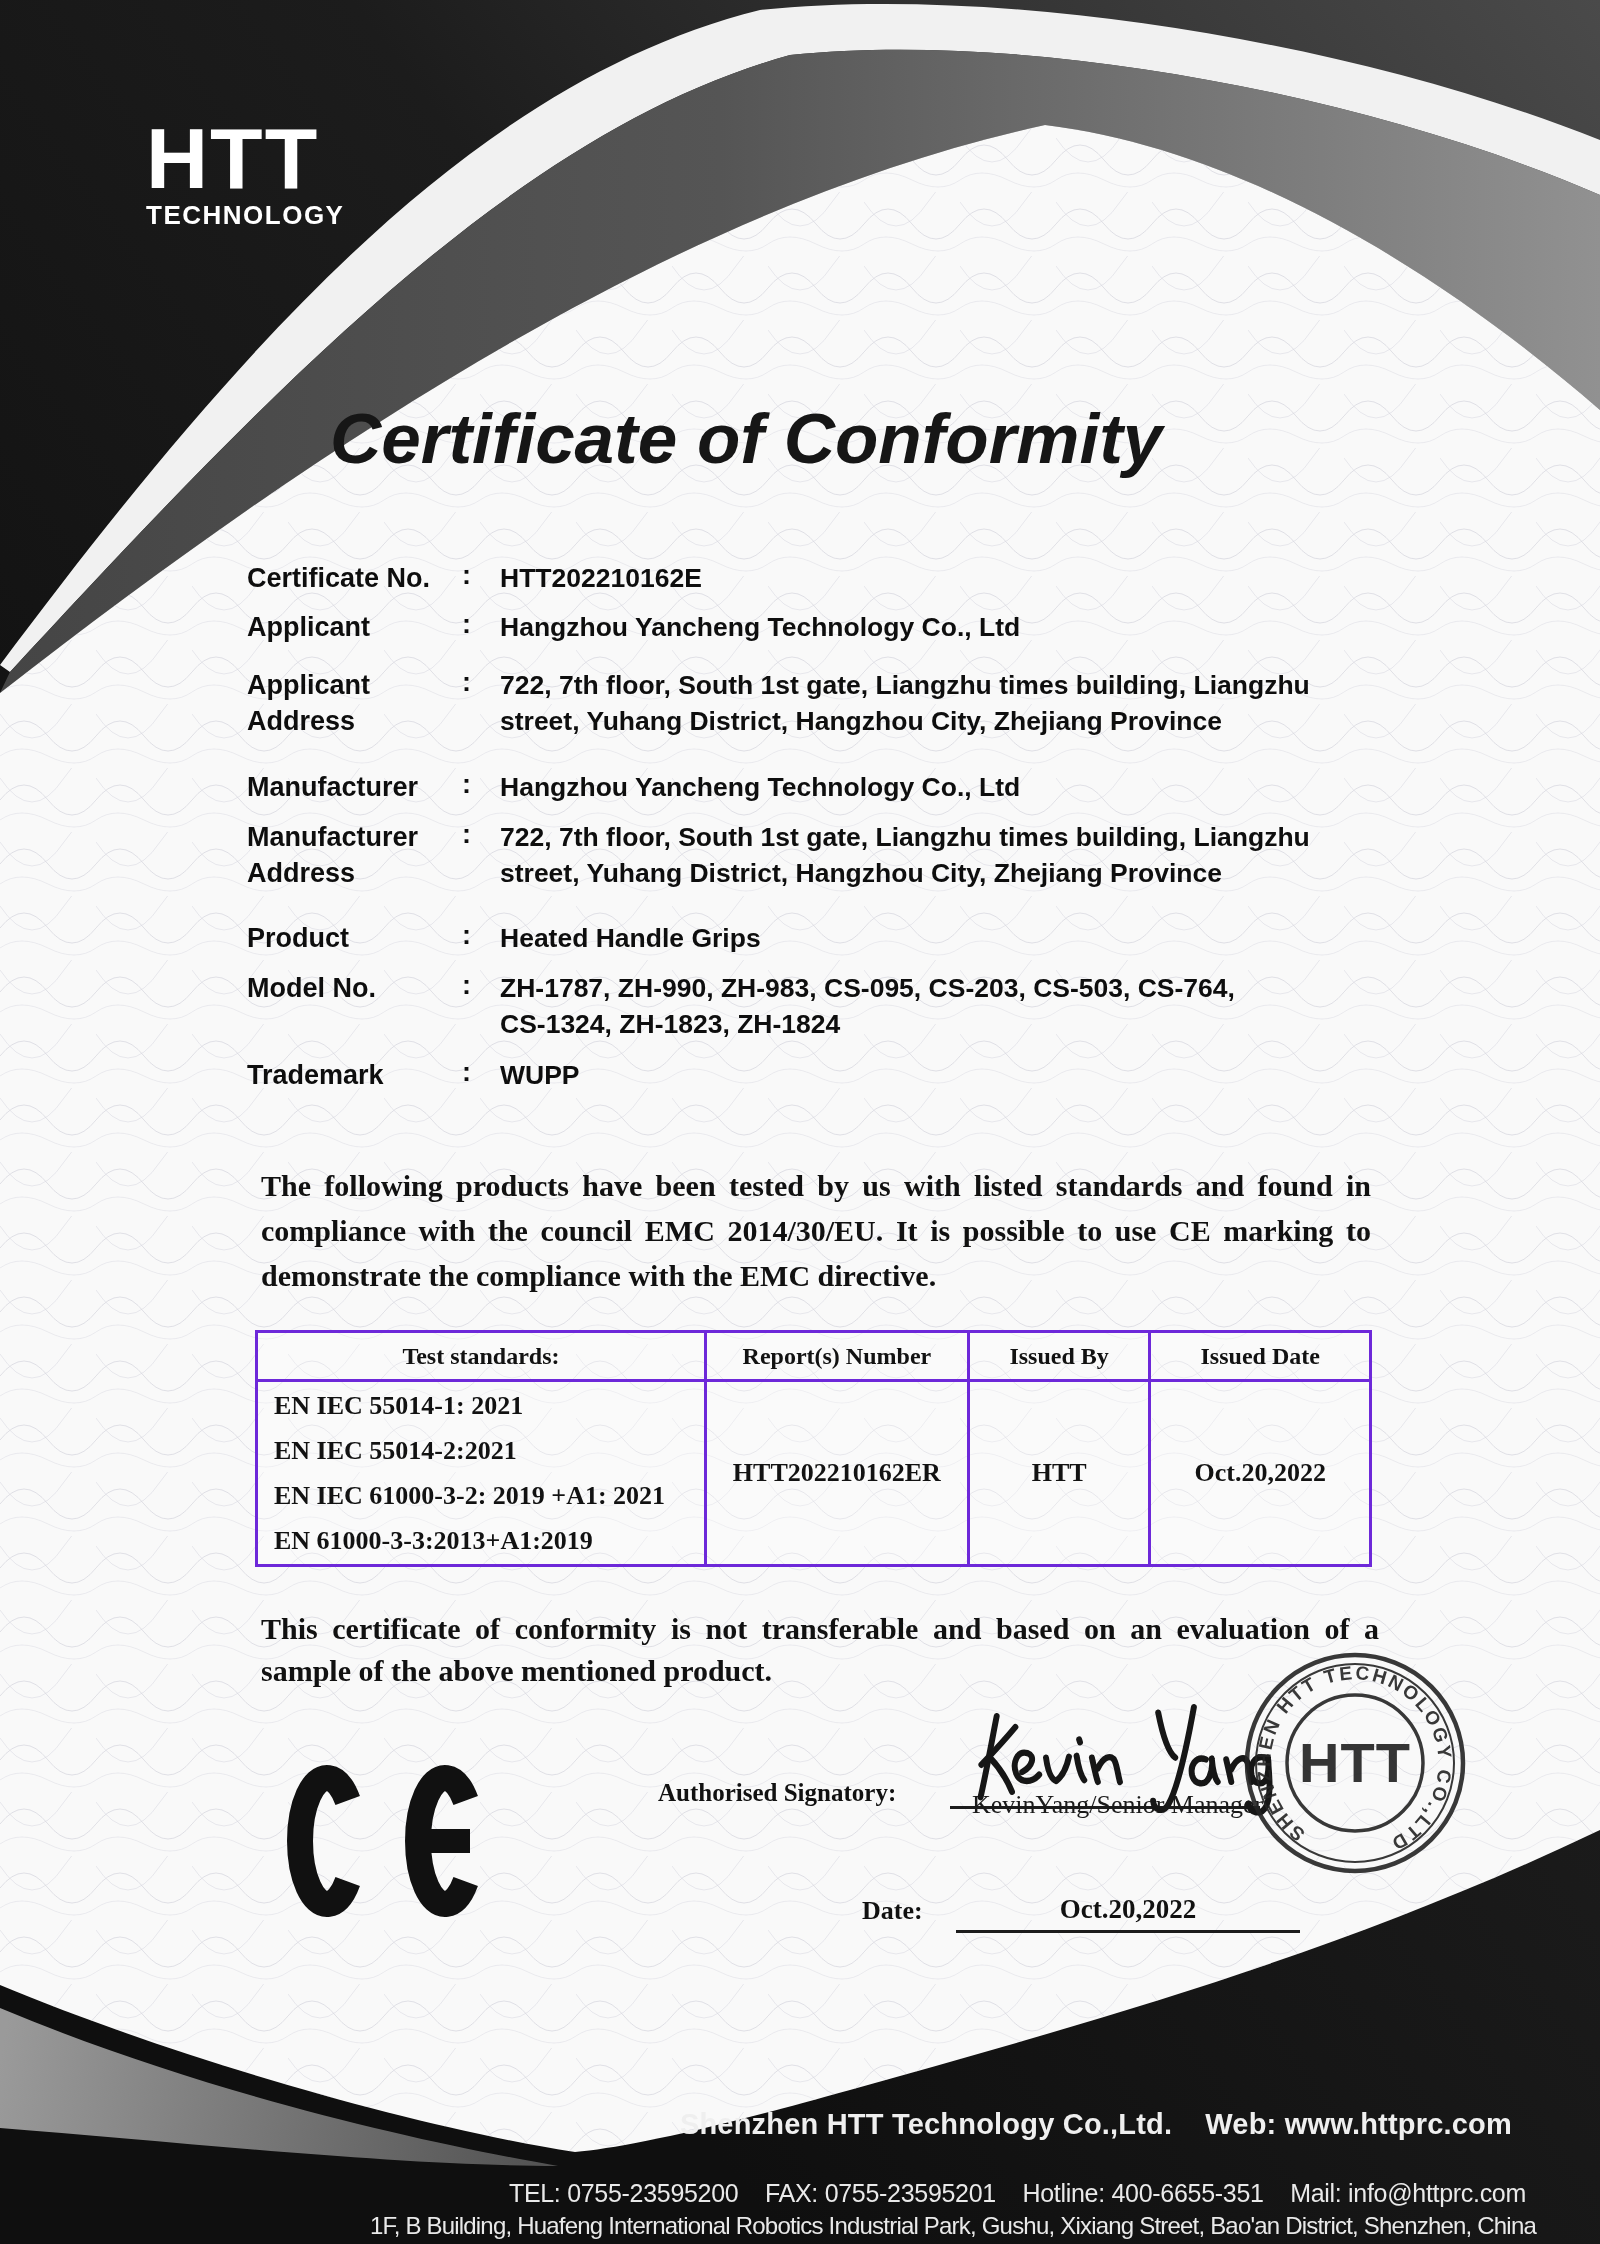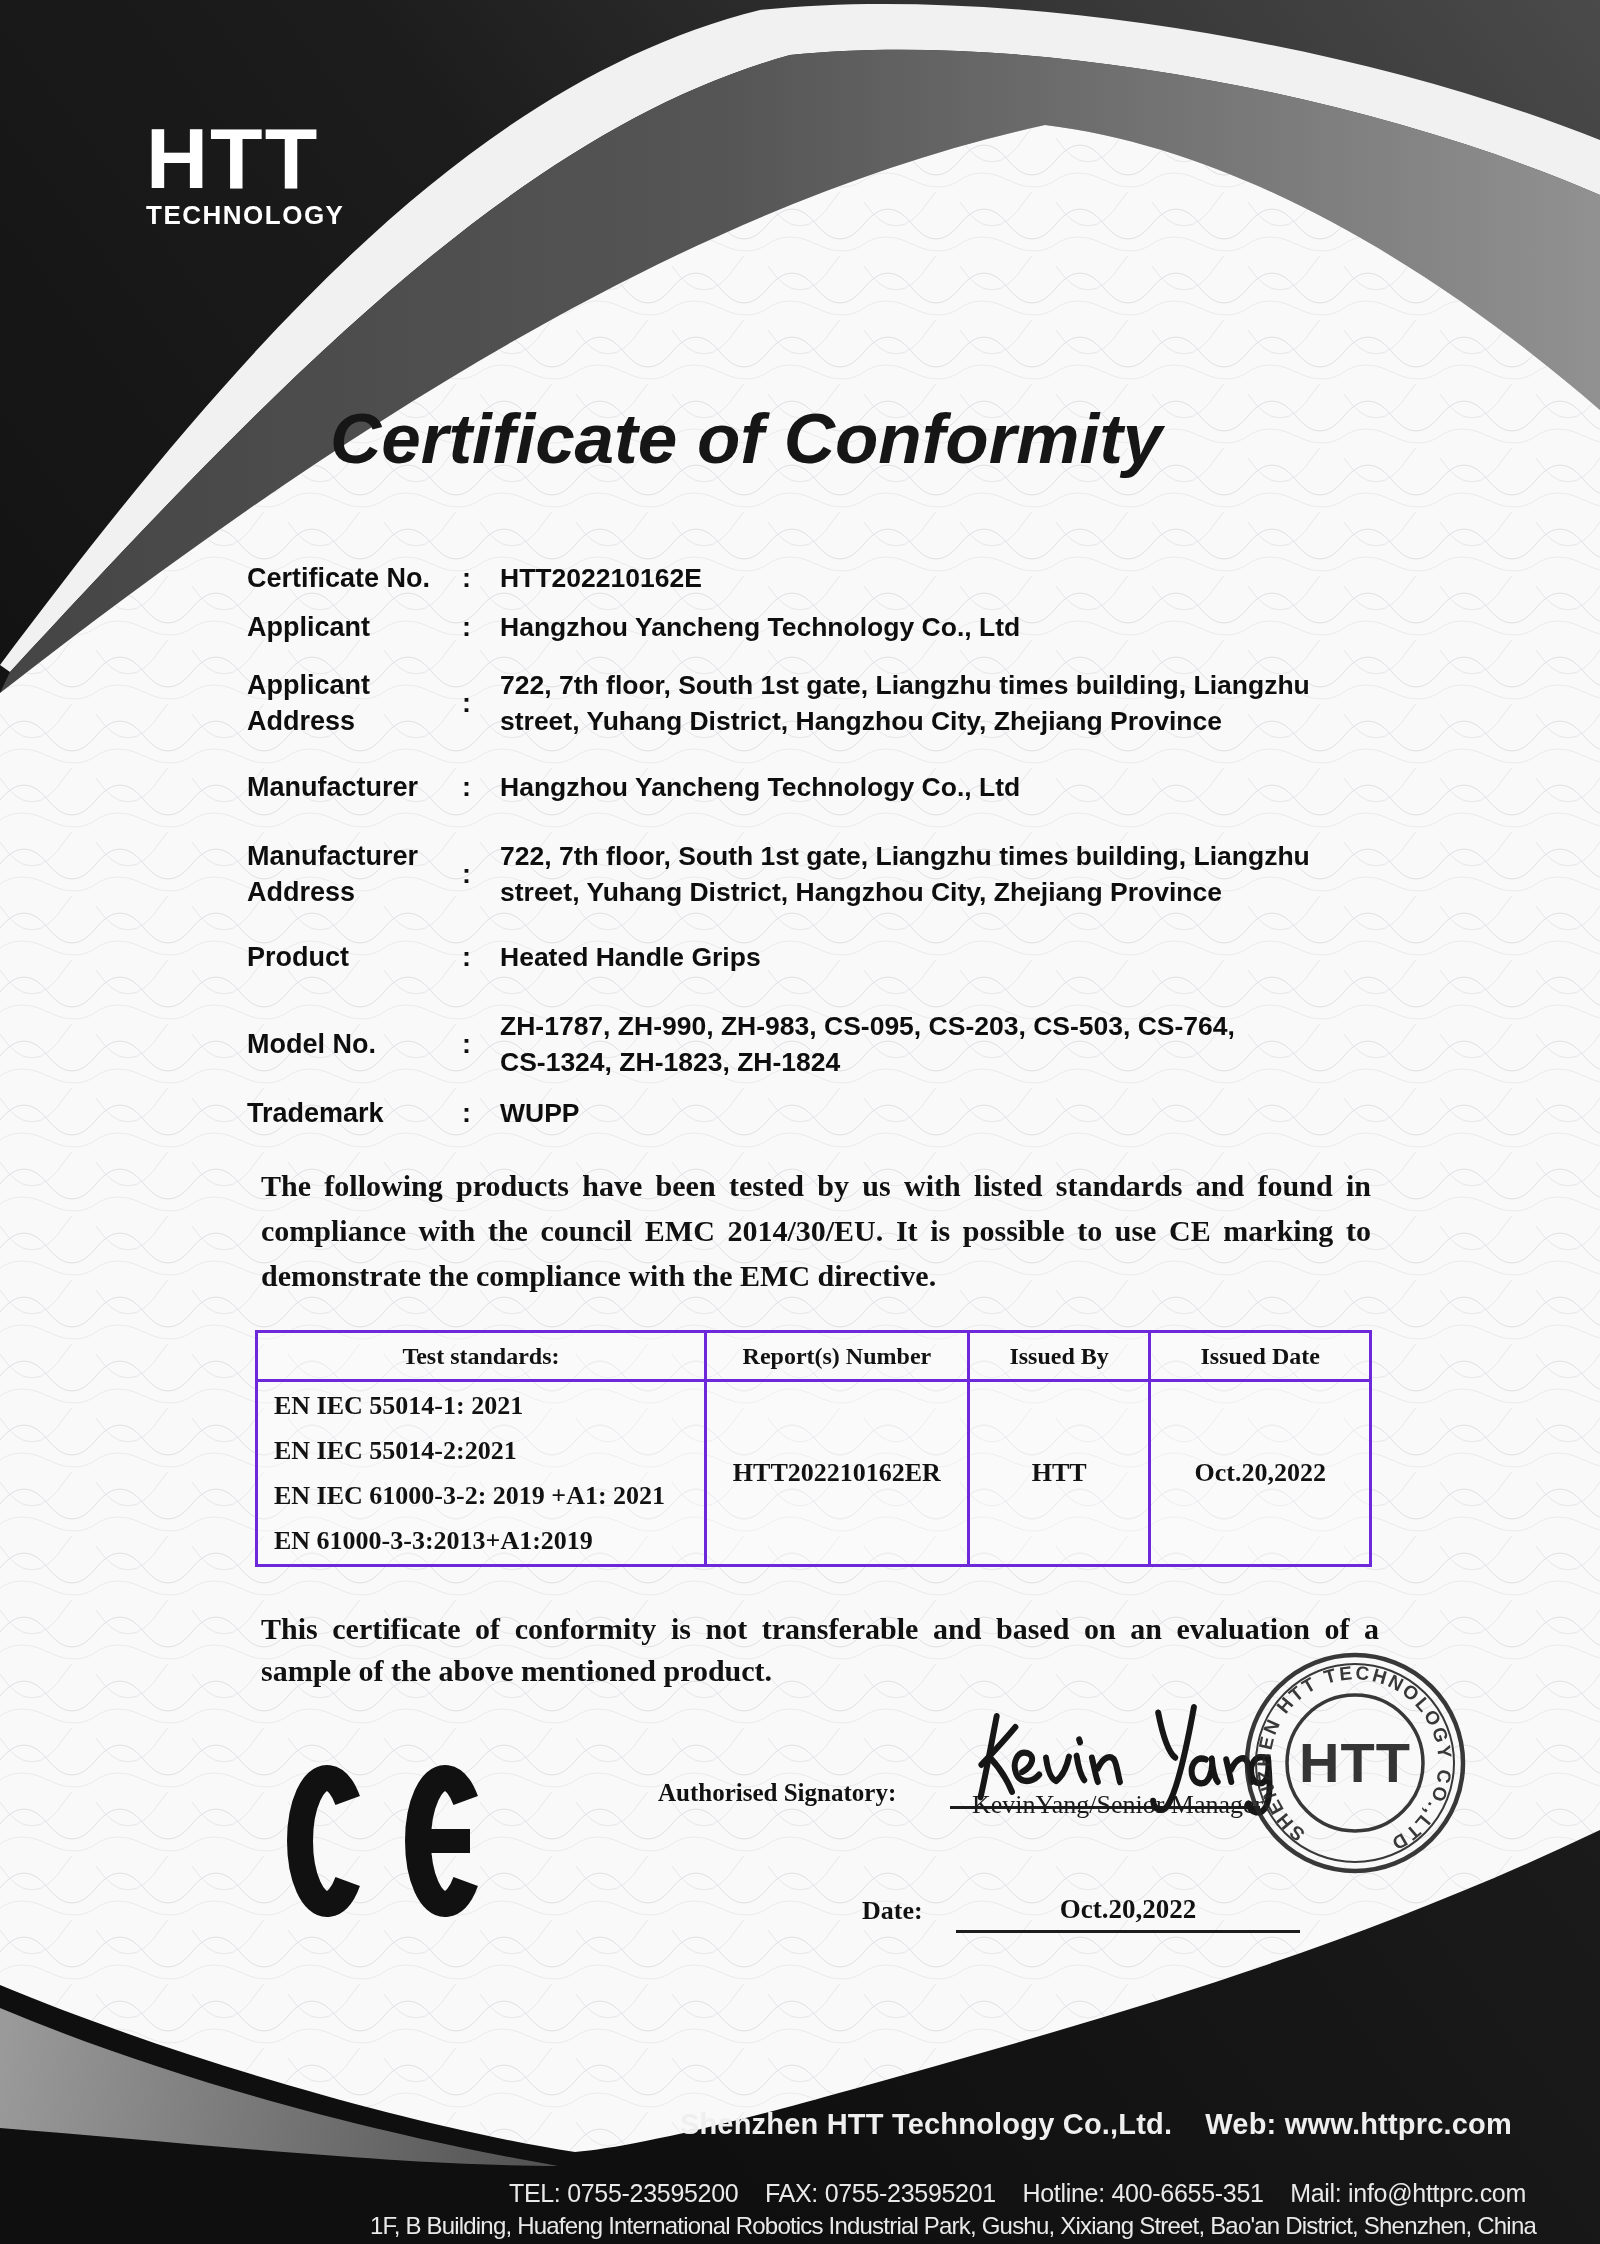--- a/index.html
+++ b/index.html
@@ -9,25 +9,25 @@
   .abs{position:absolute;z-index:2;}
   
   #logo-name{font-size:86px;font-weight:bold;color:#fff;line-height:80px;letter-spacing:2px;}
   #logo-sub{font-size:26px;font-weight:bold;color:#fff;letter-spacing:1.5px;margin-top:2px;}
   
   #cert-title{left:330px;top:398px;width:940px;
       font-size:71px;font-weight:bold;font-style:italic;color:#161616;
       letter-spacing:0px;}
   
   #fields{left:247px;top:560px;width:1160px;color:#0e0e0e;}
-  .frow{display:flex;align-items:center;}
+  .frow{display:flex;align-items:flex-start;}
   .flabel{width:215px;font-size:27px;font-weight:bold;line-height:36px;}
   .fcolon{width:38px;font-size:27px;font-weight:bold;display:flex;align-items:center;}
   .fvalue{flex:1;font-size:26.5px;font-weight:bold;line-height:36px;white-space:pre-line;}
-  .g13{margin-top:13px}.g22{margin-top:22px}.g30{margin-top:30px}.g26{margin-top:33px}.g29{margin-top:29px}.g15{margin-top:15px}
+  .g13{margin-top:13px}.g22{margin-top:22px}.g30{margin-top:30px}.g26{margin-top:14px}.g29{margin-top:29px}.g15{margin-top:15px}
   
   .para{font-family:"Liberation Serif",serif;font-weight:bold;color:#111;
         font-size:30px;line-height:45px;text-align:justify;margin-left:16px;}
   #para1{left:245px;top:1163px;width:1110px;}
   #para2{left:245px;top:1608px;width:1118px;line-height:42px;}
   
   #std-table{left:255px;top:1330px;width:1117px;border-collapse:collapse;
        font-family:"Liberation Serif",serif;color:#121212;background:rgba(255,255,255,0.25);}
   #std-table td,#std-table th{border:3px solid #6d28d9;}
   #std-table th{height:44px;font-size:24px;font-weight:bold;text-align:center;}

